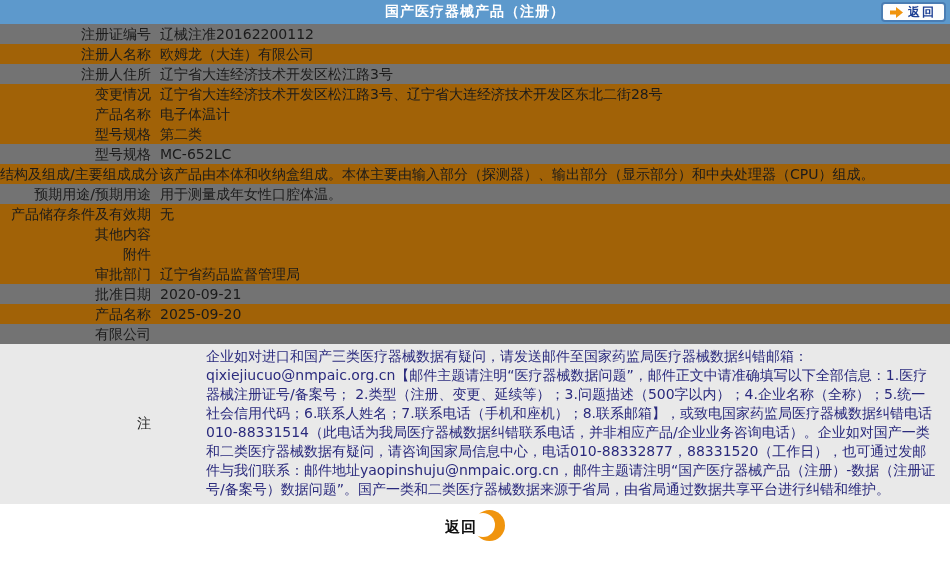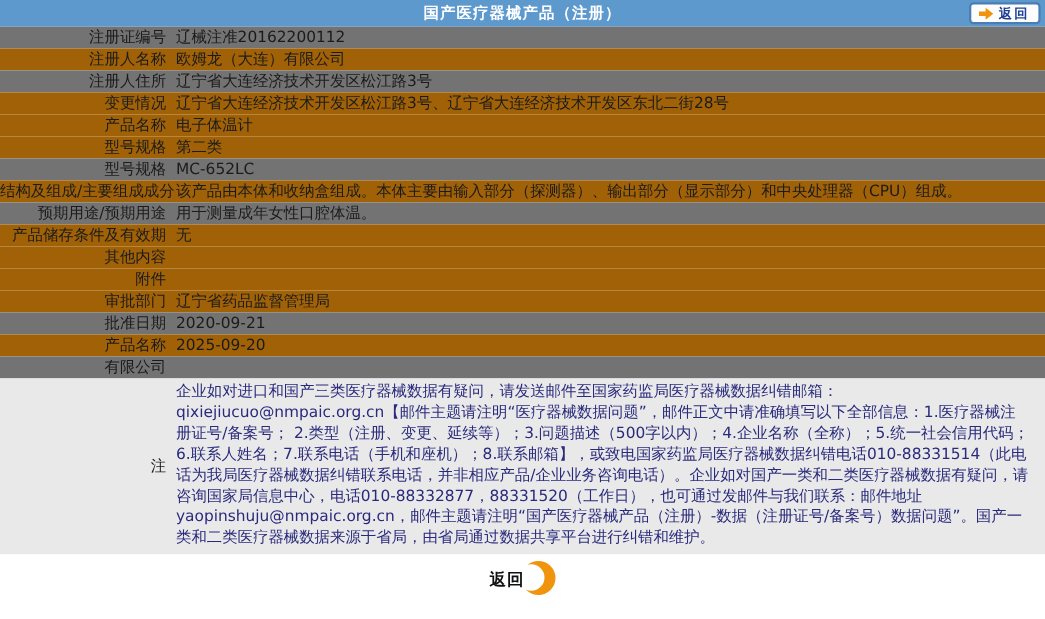--- a/index.html
+++ b/index.html
@@ -35,20 +35,21 @@
 
   .note-row { display:flex; background:#e9e9e9; }
   .note-row .label {
     width:160px; flex:none; text-align:right; padding-right:9px;
     display:flex; align-items:center; justify-content:flex-end;
     font-size:14px; color:#1b1b1b;
   }
   .note-row .value {
     flex:1; font-size:14px; line-height:19px; color:#2a2a7d;
     padding:3px 14px 5px 0;
+    margin-left:46px;
   }
 
   
   .footer { height:43px; display:flex; align-items:center; justify-content:center; background:#ffffff; }
   .return-bottom { position:relative; width:60px; height:34px; cursor:pointer; }
   .return-circle { position:absolute; right:0; top:1px; width:31px; height:31px; border-radius:50%; background:#f0940d; }
   .return-circle::after {
     content:""; position:absolute; left:-3px; top:3px;
     width:24px; height:24px; border-radius:50%; background:#ffffff;
   }

